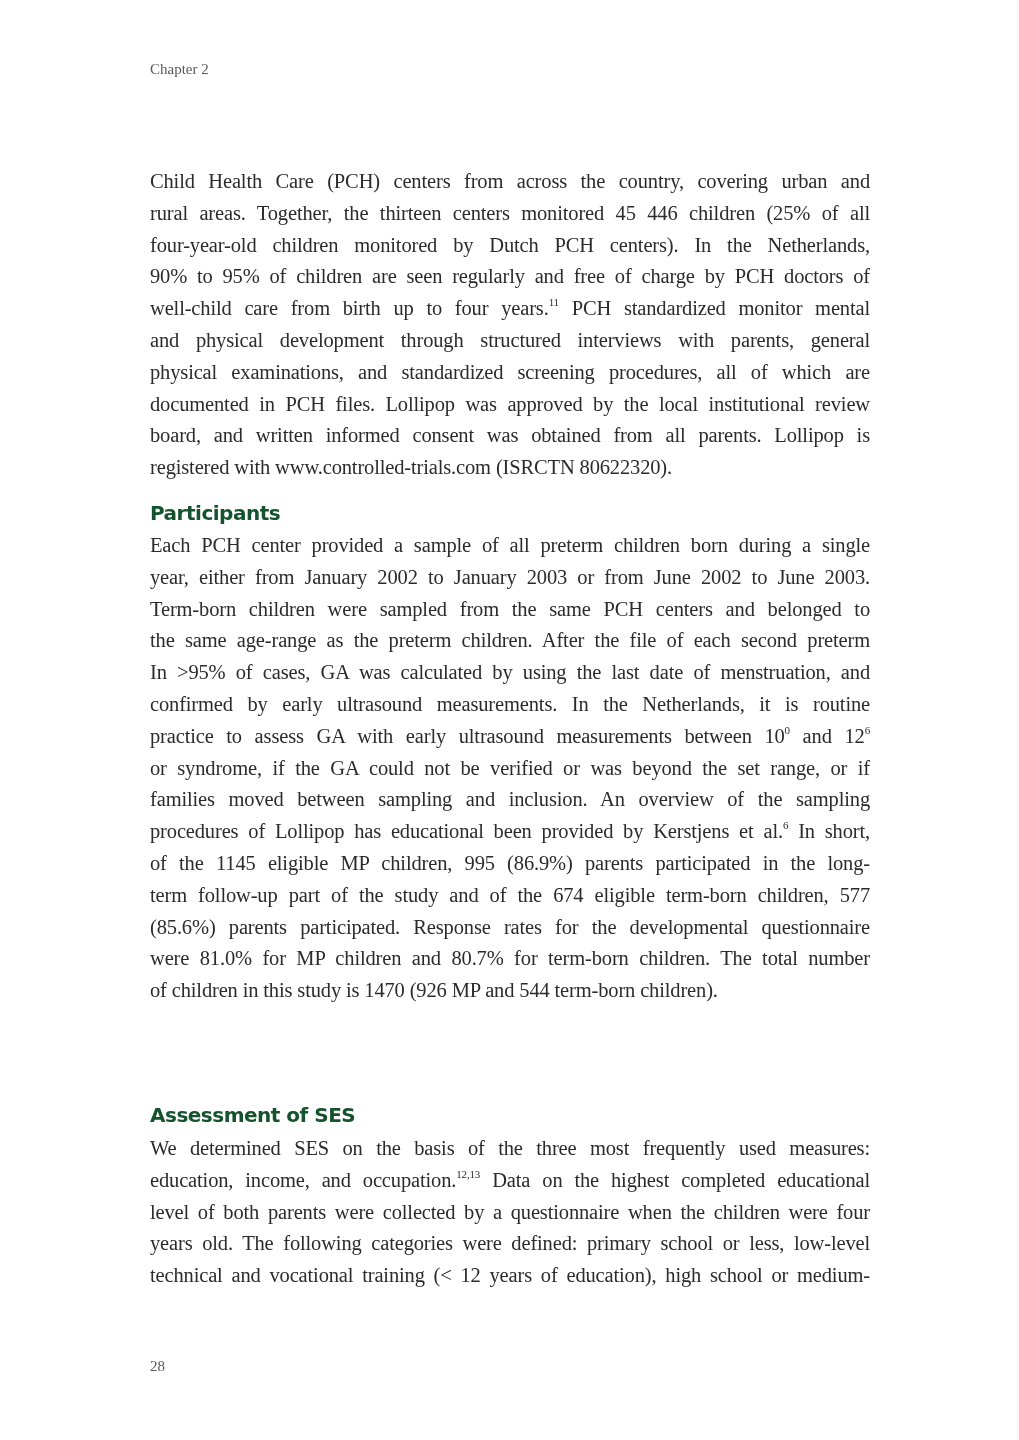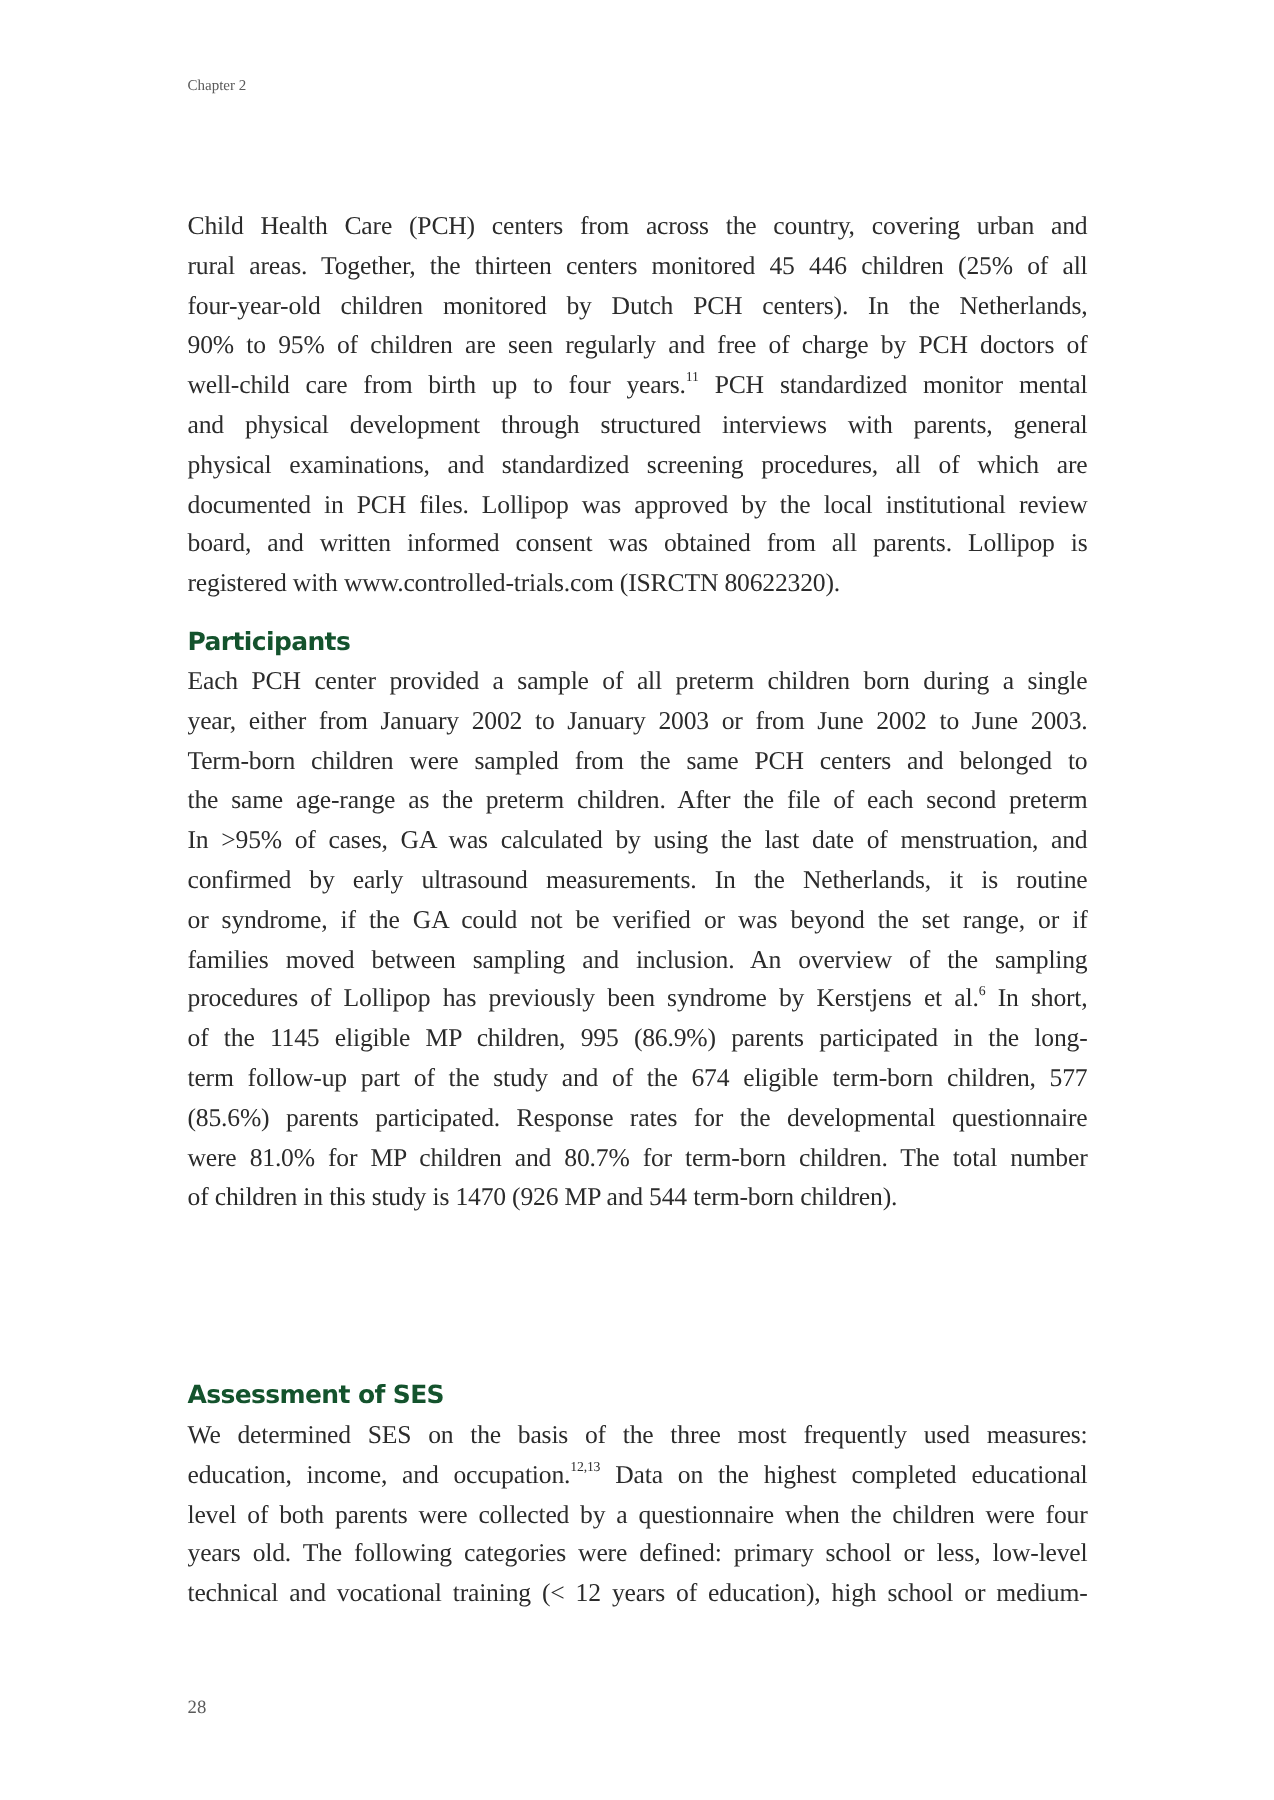--- a/index.html
+++ b/index.html
@@ -1,20 +1,20 @@
 <!DOCTYPE html>
 <html><head>
 <meta charset="utf-8">
 <style>
   html, body { margin: 0; padding: 0; background: #ffffff; }
   body { width: 1019px; height: 1440px; position: relative; overflow: hidden; }
   .page { position: absolute; left: 0; top: 0; width: 1019px; height: 1440px; background: #ffffff; }
   .running-head {
     position: absolute; left: 150px; top: 61px;
-    font-family: "Liberation Serif", serif; font-size: 12px; color: #5a5a5a;
+    font-family: "Liberation Serif", serif; font-size: 15px; color: #5a5a5a;
   }
   .page-number {
     position: absolute; left: 150px; top: 1358px;
     font-family: "Liberation Serif", serif; font-size: 15px; color: #5a5a5a;
   }
   .block { position: absolute; left: 150px; width: 720px; }
   .line {
     height: 31.8px; line-height: 31.8px;
     font-family: "Liberation Serif", serif; font-size: 20.5px; color: #2b2b2b;
     white-space: nowrap;
@@ -52,23 +52,24 @@
   <div class="block" style="top:497px;">
     <div class="heading">Participants</div>
   </div>
   <div class="block" style="top:530px;">
     <div class="line">Each PCH center provided a sample of all preterm children born during a single</div>
     <div class="line">year, either from January 2002 to January 2003 or from June 2002 to June 2003.</div>
     <div class="line">Term-born children were sampled from the same PCH centers and belonged to</div>
     <div class="line">the same age-range as the preterm children. After the file of each second preterm</div>
     <div class="line">In &gt;95% of cases, GA was calculated by using the last date of menstruation, and</div>
     <div class="line">confirmed by early ultrasound measurements. In the Netherlands, it is routine</div>
+    <div class="line"><span>practice to assess GA with early ultrasound measurements between 10</span><sup>0</sup><span> and 12</span><sup>6</sup></div>
     <div class="line">or syndrome, if the GA could not be verified or was beyond the set range, or if</div>
     <div class="line">families moved between sampling and inclusion. An overview of the sampling</div>
-    <div class="line"><span>procedures of Lollipop has previously been syndrome by Kerstjens et al.</span><sup>6</sup><span> In short,</span></div>
+    <div class="line"><span>procedures of Lollipop has educational been provided by Kerstjens et al.</span><sup>6</sup><span> In short,</span></div>
     <div class="line">of the 1145 eligible MP children, 995 (86.9%) parents participated in the long-</div>
     <div class="line">term follow-up part of the study and of the 674 eligible term-born children, 577</div>
     <div class="line">(85.6%) parents participated. Response rates for the developmental questionnaire</div>
     <div class="line">were 81.0% for MP children and 80.7% for term-born children. The total number</div>
     <div class="line last">of children in this study is 1470 (926 MP and 544 term-born children).</div>
   </div>
 
   <div class="block" style="top:1099px;">
     <div class="heading">Assessment of SES</div>
   </div>

